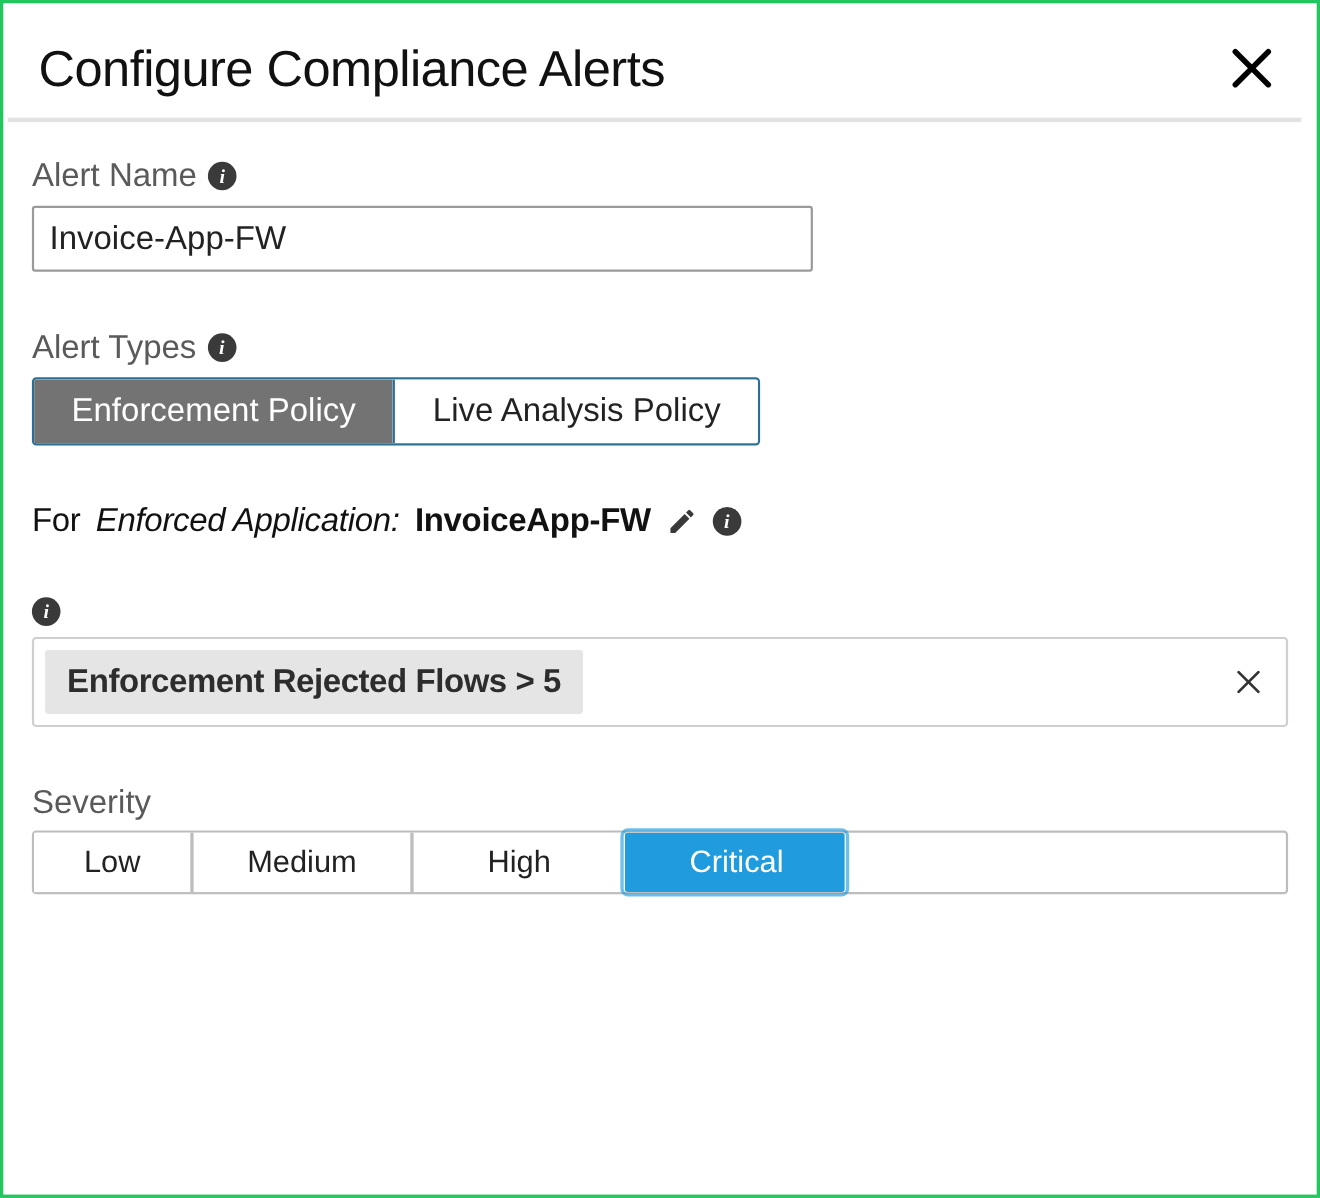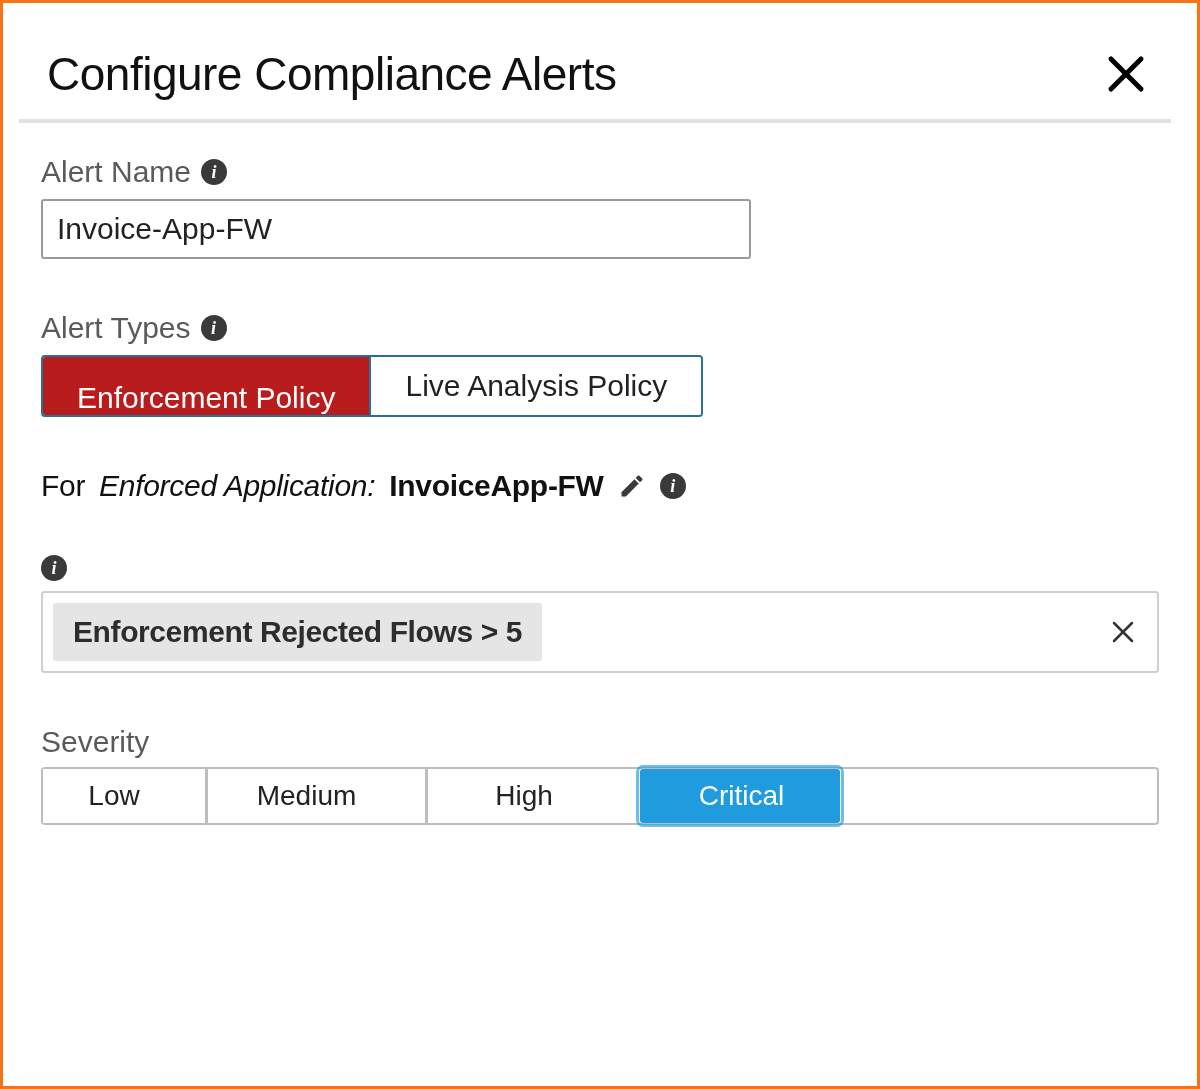--- a/index.html
+++ b/index.html
@@ -5,23 +5,23 @@
   * { box-sizing: border-box; }
   html, body { margin: 0; padding: 0; }
   body {
     font-family: "Helvetica Neue", Helvetica, Arial, sans-serif;
     background: #fff;
     color: #000;
   }
   .dialog {
     width: 1200px;
     height: 1089px;
-    border: 3px solid #f97316;
-    background: #fff;
-    padding: 16px;
+    border: 3px solid #22c55e;
+    background: #fff;
+    padding: 4px;
     position: relative;
   }
   .dialog-header {
     display: flex;
     align-items: flex-start;
     justify-content: space-between;
     padding: 28px 28px 18px 28px;
   }
   .dialog-title {
     font-size: 46px;
@@ -93,23 +93,22 @@
     justify-content: center;
     padding: 0 34px;
     font-size: 30px;
     cursor: pointer;
     background: #fff;
     color: #222;
     border: none;
     height: 100%;
   }
   .type-btn.active {
-    background: #b91c1c;
+    background: #737373;
     color: #fff;
-    align-items: flex-end;
   }
   .type-btn + .type-btn {
     border-left: 2px solid #2a6f94;
   }
 
   
   .enforced-line {
     font-size: 30px;
     letter-spacing: -0.3px;
     color: #111;
@@ -171,21 +170,20 @@
     align-items: center;
     justify-content: center;
     font-size: 28px;
     color: #222;
     background: #fff;
     cursor: pointer;
     position: relative;
   }
   .sev-btn + .sev-btn {
     border-left: 3px solid #bdbdbd;
-    margin-left: 20px;
   }
   .sev-btn.active {
     background: #1f9bde;
     color: #fff;
     border-left-color: transparent;
     outline: 3px solid rgba(31,155,222,0.65);
     outline-offset: 1px;
     z-index: 2;
     border-radius: 3px;
   }

